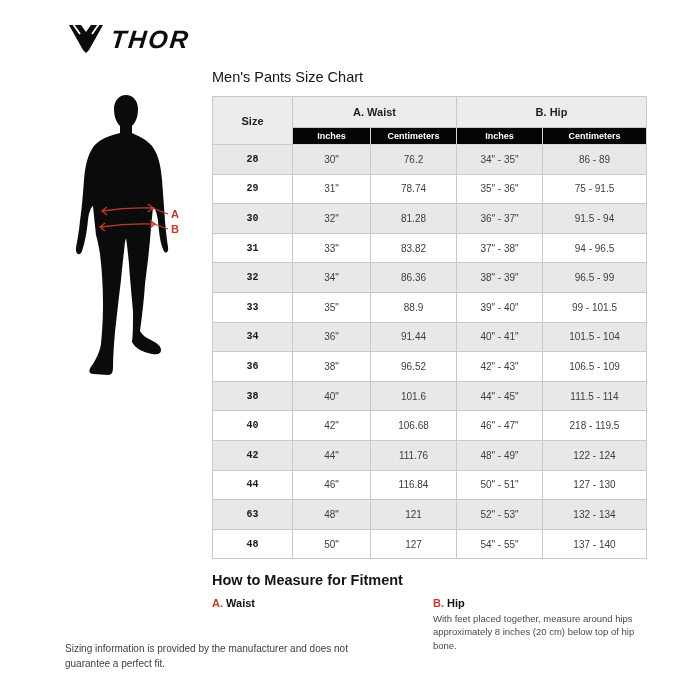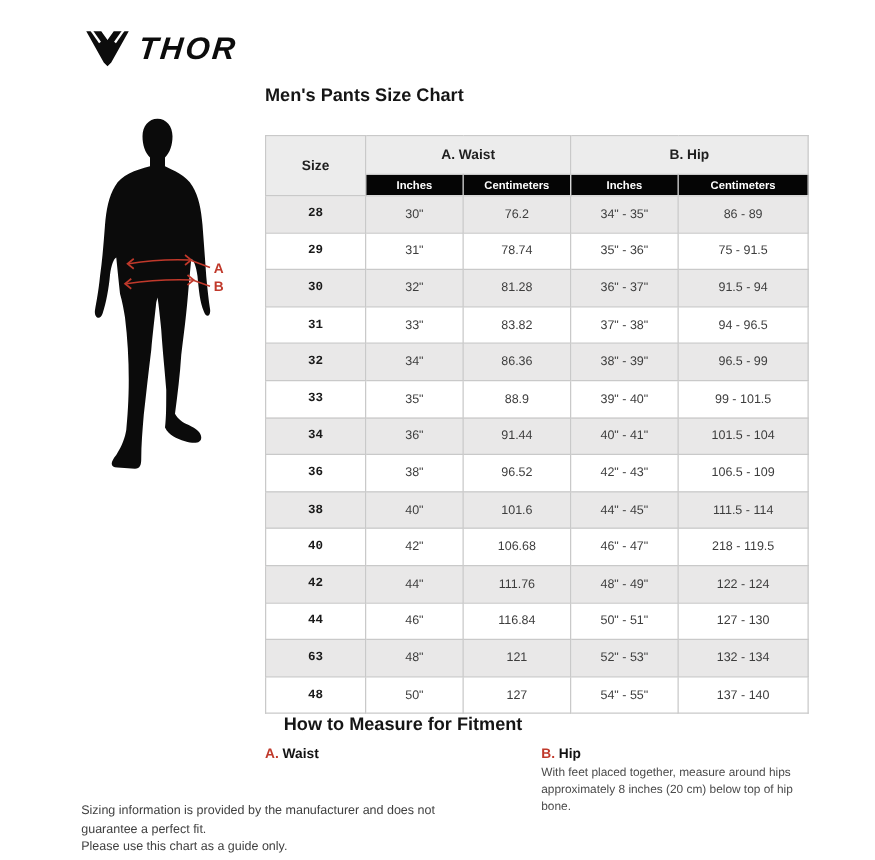--- a/index.html
+++ b/index.html
@@ -13,39 +13,39 @@
   .logo{position:absolute;left:68px;top:24px;display:flex;align-items:center;gap:7px;}
   .logo .word{
     font-size:25px;font-weight:bold;font-style:italic;letter-spacing:2px;
     transform:skewX(-6deg);color:#0c0c0c;line-height:1;
   }
 
   
   .figure-wrap{position:absolute;left:60px;top:92px;width:150px;height:286px;}
 
   
-  .chart-title{position:absolute;left:212px;top:69px;font-size:14.5px;font-weight:bold;color:#151515;}
+  .chart-title{position:absolute;left:212px;top:69px;font-size:14.5px;font-weight:normal;color:#151515;}
   .size-table{
-    position:absolute;left:212px;top:108px;width:434px;
+    position:absolute;left:212px;top:96px;width:434px;
     border-collapse:collapse;table-layout:fixed;
     border:1px solid #b9b9b9;
   }
   .size-table th,.size-table td{border:1px solid #c9c9c9;text-align:center;padding:0;}
   .size-table thead .grp{height:30px;background:#ececec;font-size:11px;font-weight:bold;color:#1f1f1f;}
   .size-table thead .size-head{background:#ececec;font-size:11px;font-weight:bold;color:#1f1f1f;}
   .size-table thead .sub{
     height:16px;background:var(--hdr-black);color:#fff;
     font-size:9px;font-weight:bold;border-color:#d8d8d8;
   }
   .size-table tbody td{height:28.6px;font-size:10px;color:#3d3d3d;}
   .size-table tbody td.c-size{font-weight:bold;color:#1a1a1a;font-family:Liberation Mono, monospace;}
   .size-table tbody tr:nth-child(odd){background:var(--row-gray);}
 
   
-  .measure-title{position:absolute;left:212px;top:572px;font-size:14.5px;font-weight:bold;color:#151515;margin-left:15px;}
+  .measure-title{position:absolute;left:212px;top:572px;font-size:14.5px;font-weight:bold;color:#151515;}
   .measure-col{position:absolute;top:597px;}
   .measure-col.a{left:212px;width:235px;}
   .measure-col.b{left:433px;width:225px;}
   .measure-head{font-size:11px;font-weight:bold;color:#111;}
   .measure-head .pfx{color:var(--accent);}
   .measure-desc{margin-top:3px;font-size:9.5px;line-height:1.4;color:#4a4a4a;}
 
   
   .disclaimer{position:absolute;left:65px;top:642px;width:300px;font-size:10px;line-height:1.45;color:#3f3f3f;}
 </style>
@@ -238,14 +238,13 @@
 <div class="measure-col b">
   <div class="measure-head">
     <span class="pfx">B.</span>
     <span>Hip</span>
   </div>
   <div class="measure-desc">With feet placed together, measure around hips approximately 8 inches (20 cm) below top of hip bone.</div>
 </div>
 
 <div class="disclaimer">
   <div>Sizing information is provided by the manufacturer and does not guarantee a perfect fit.</div>
-  <div>Please use this chart as a guide only.</div>
 </div>
 
 </body></html>

